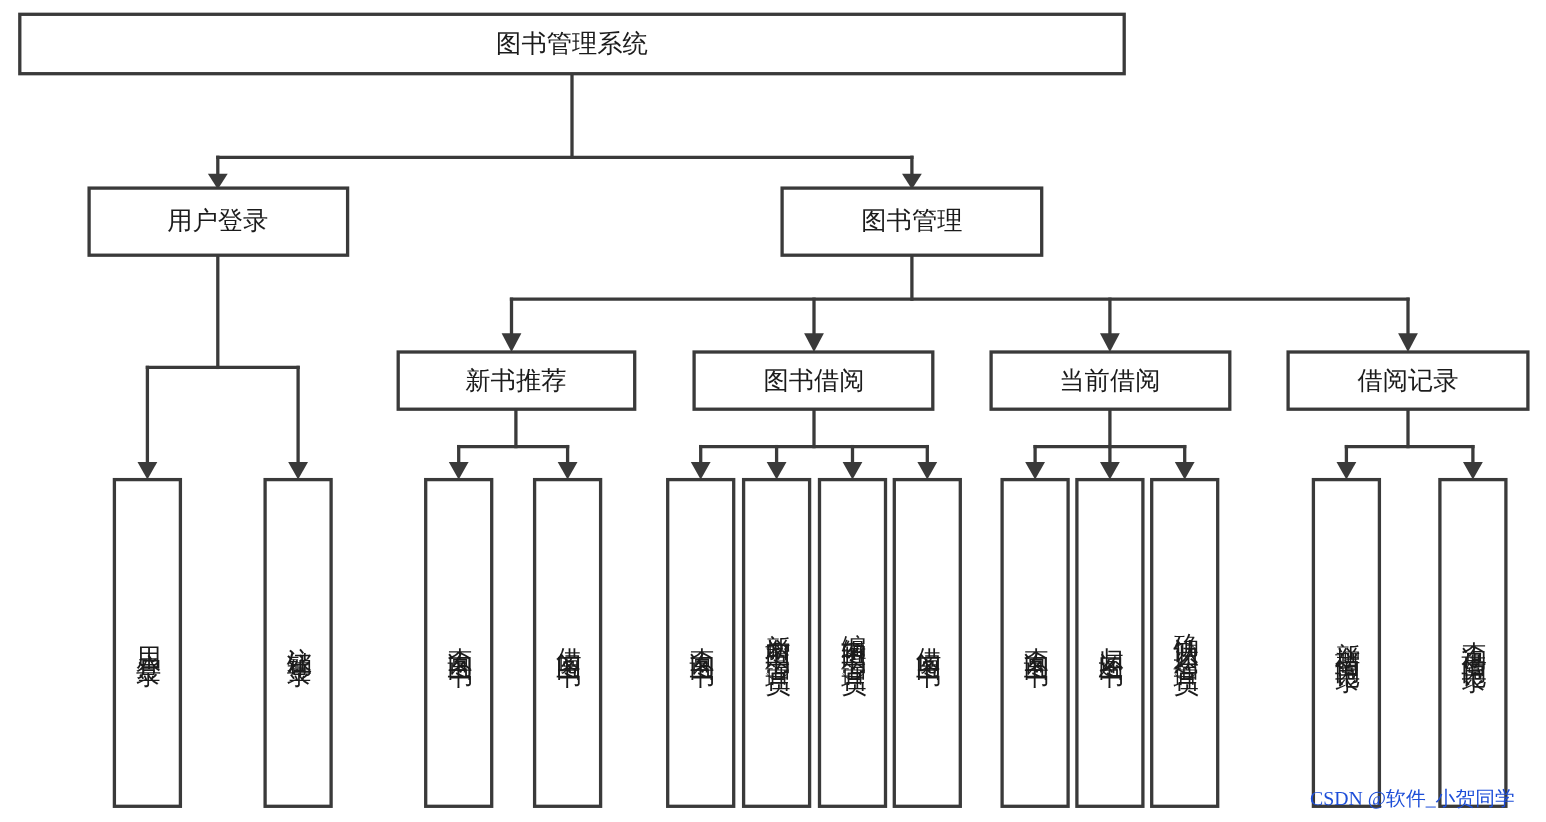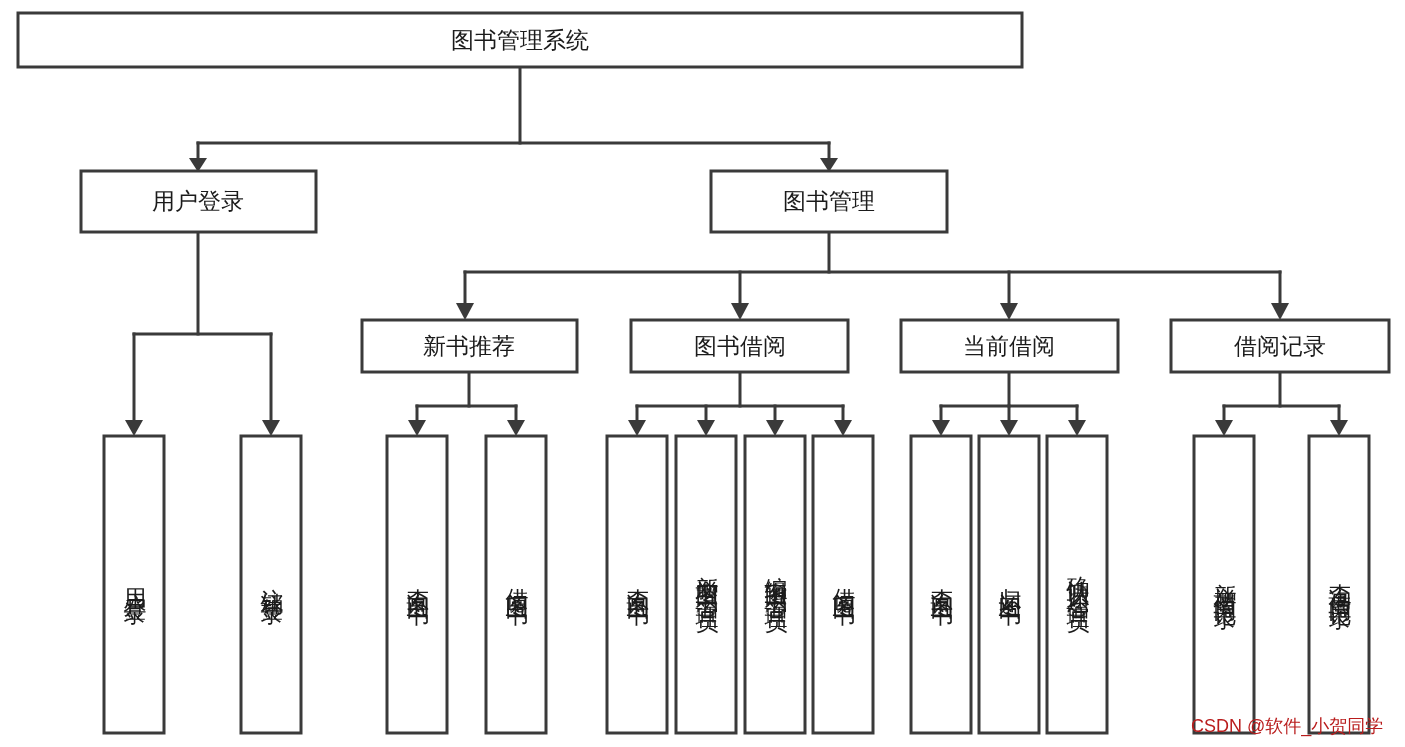--- a/index.html
+++ b/index.html
@@ -19,22 +19,22 @@
     fill:#1b1b1b;
     text-anchor:middle;
     dominant-baseline:middle;
   }
   .label-h{font-size:23px;}
   .label-v{font-size:23px;writing-mode:vertical-rl;letter-spacing:5px;}
   .watermark{
     position:absolute;
     left:1191px;top:714px;
     font-size:18px;
-    color:#b91c1c;
-    font-family:Liberation Sans, sans-serif;
+    color:#1d4ed8;
+    font-family:Liberation Serif, serif;
     white-space:nowrap;
     pointer-events:none;
   }
 </style>
 </head>
 <body>
 
 <div id="diagram-root">
 
   <svg id="tree" viewBox="0 0 1405 747">

